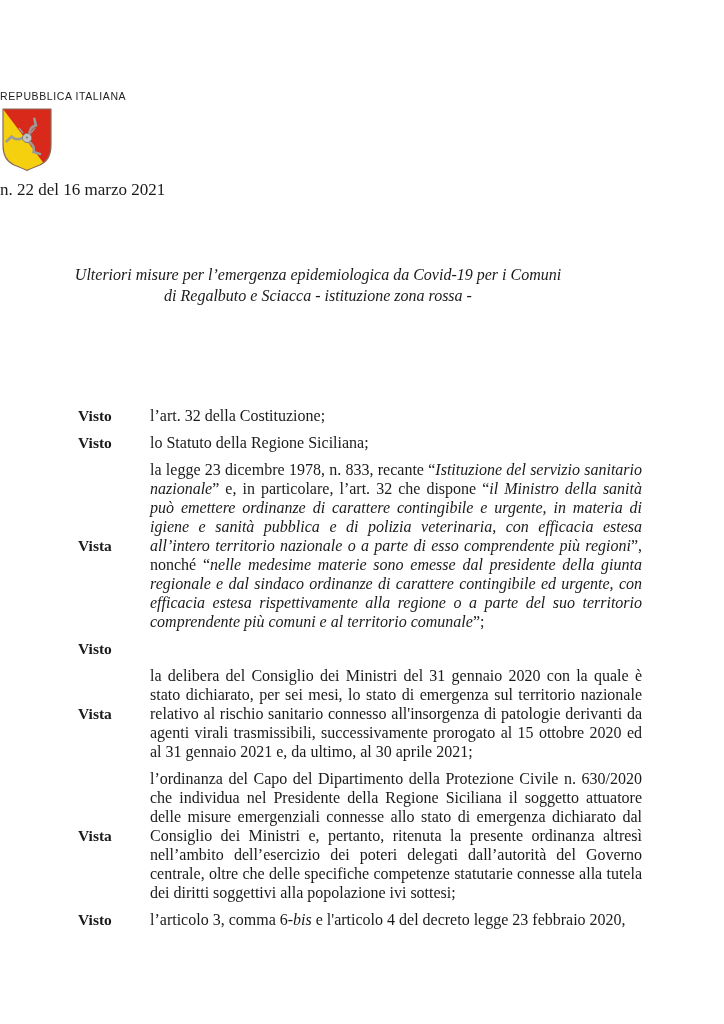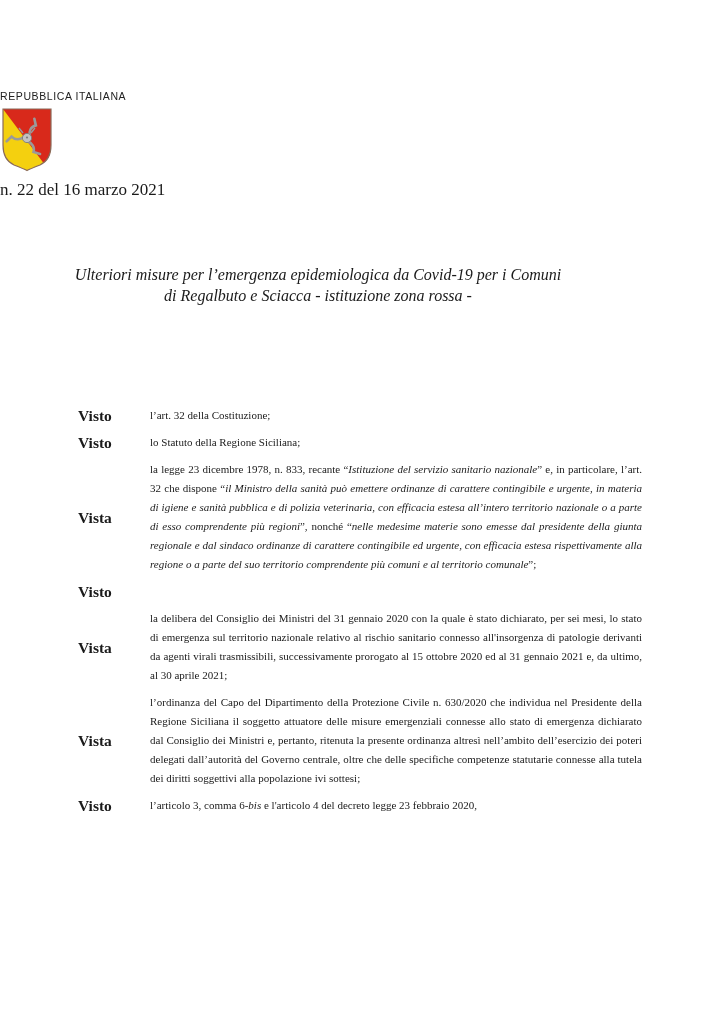--- a/index.html
+++ b/index.html
@@ -67,21 +67,21 @@
   }
   .recital-label {
     width: 72px;
     flex: 0 0 72px;
     font-weight: bold;
     font-size: 15.5px;
     line-height: 19px;
   }
   .recital-text {
     width: 492px;
-    font-size: 11px;
+    font-size: 16px;
     line-height: 19px;
     text-align: justify;
   }
   .recital-text .it { font-style: italic; }
 </style>
 </head>
 <body>
 
 <div class="page">
 

